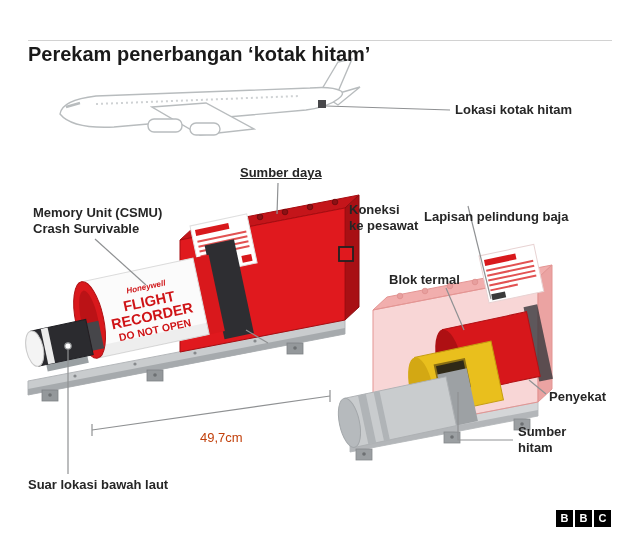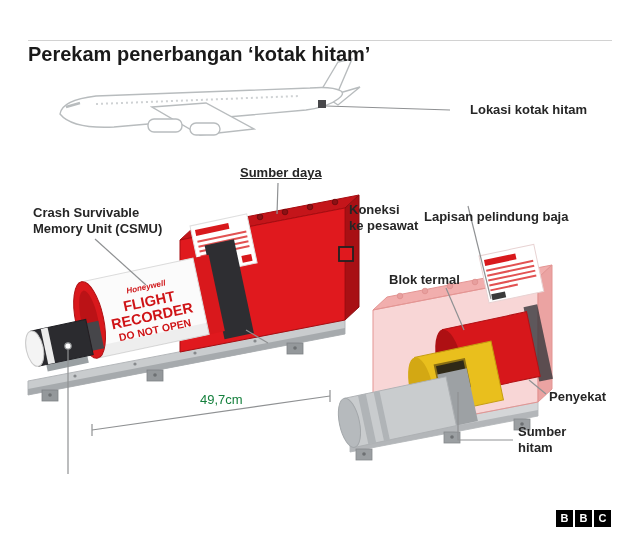--- a/index.html
+++ b/index.html
@@ -3,21 +3,21 @@
 <meta charset="utf-8">
 <style>
   html,body{margin:0;padding:0;background:#fff;}
   body{width:640px;height:538px;position:relative;overflow:hidden;
        font-family:"Liberation Sans",sans-serif;}
   #stage{position:absolute;left:0;top:0;width:640px;height:538px;}
   svg text{font-family:"Liberation Sans",sans-serif;}
   .lbl{position:absolute;font-weight:700;font-size:13px;line-height:15.5px;
        color:#262626;white-space:nowrap;}
   .lbl .ln{display:block;}
-  .normal{font-weight:400;color:#15803d;}
+  .normal{font-weight:400;color:#c2410c;margin-top:38px;}
   #title{position:absolute;left:28px;top:11px;font-size:20px;font-weight:700;color:#1a1a1a;margin-top:32px;}
   #rule{position:absolute;left:28px;top:40px;width:584px;border-top:1px solid #d2d2d2;}
   #bbc{position:absolute;left:556px;top:510px;display:flex;gap:2px;}
   .bbc-sq{width:17px;height:17px;background:#000;color:#fff;
           font:700 11px/17px "Liberation Sans",sans-serif;text-align:center;}
 </style>
 </head>
 <body>
 
 <div id="stage">
@@ -172,37 +172,38 @@
       <line x1="92" y1="430" x2="330" y2="396"></line>
       <line x1="92" y1="424" x2="92" y2="436"></line>
       <line x1="330" y1="390" x2="330" y2="402"></line>
     </g>
     <circle cx="68" cy="346" r="3.2" fill="#ffffff" stroke="#8f9193" stroke-width="1.2"></circle>
   </svg>
 
   <div id="title">Perekam penerbangan ‘kotak hitam’</div>
   <div id="rule"></div>
 
-  <div class="lbl" style="left:455px;top:102px;margin-left:15px;">Lokasi kotak hitam</div>
+  <div class="lbl" style="left:455px;top:102px;">Lokasi kotak hitam</div>
 
   <div class="lbl" style="left:240px;top:165px;text-decoration:underline;">Sumber daya</div>
 
   <div class="lbl" style="left:33px;top:205px;">
+    <span class="ln">Memory Unit (CSMU)</span>
     <span class="ln">Crash Survivable</span>
-    <span class="ln">Memory Unit (CSMU)</span>
   </div>
 
   <div class="lbl" style="left:349px;top:202px;">
     <span class="ln">Koneksi</span>
     <span class="ln">ke pesawat</span>
   </div>
 
 
   <div class="lbl normal" style="left:200px;top:392px;">49,7cm</div>
 
+  <div class="lbl" style="left:28px;top:477px;">Suar lokasi bawah laut</div>
 
   <div class="lbl" style="left:424px;top:189px;margin-top:20px;">Lapisan pelindung baja</div>
 
   <div class="lbl" style="left:389px;top:272px;">Blok termal</div>
 
   <div class="lbl" style="left:549px;top:389px;">Penyekat</div>
 
   <div class="lbl" style="left:518px;top:424px;">
     <span class="ln">Sumber</span>
     <span class="ln">hitam</span>

